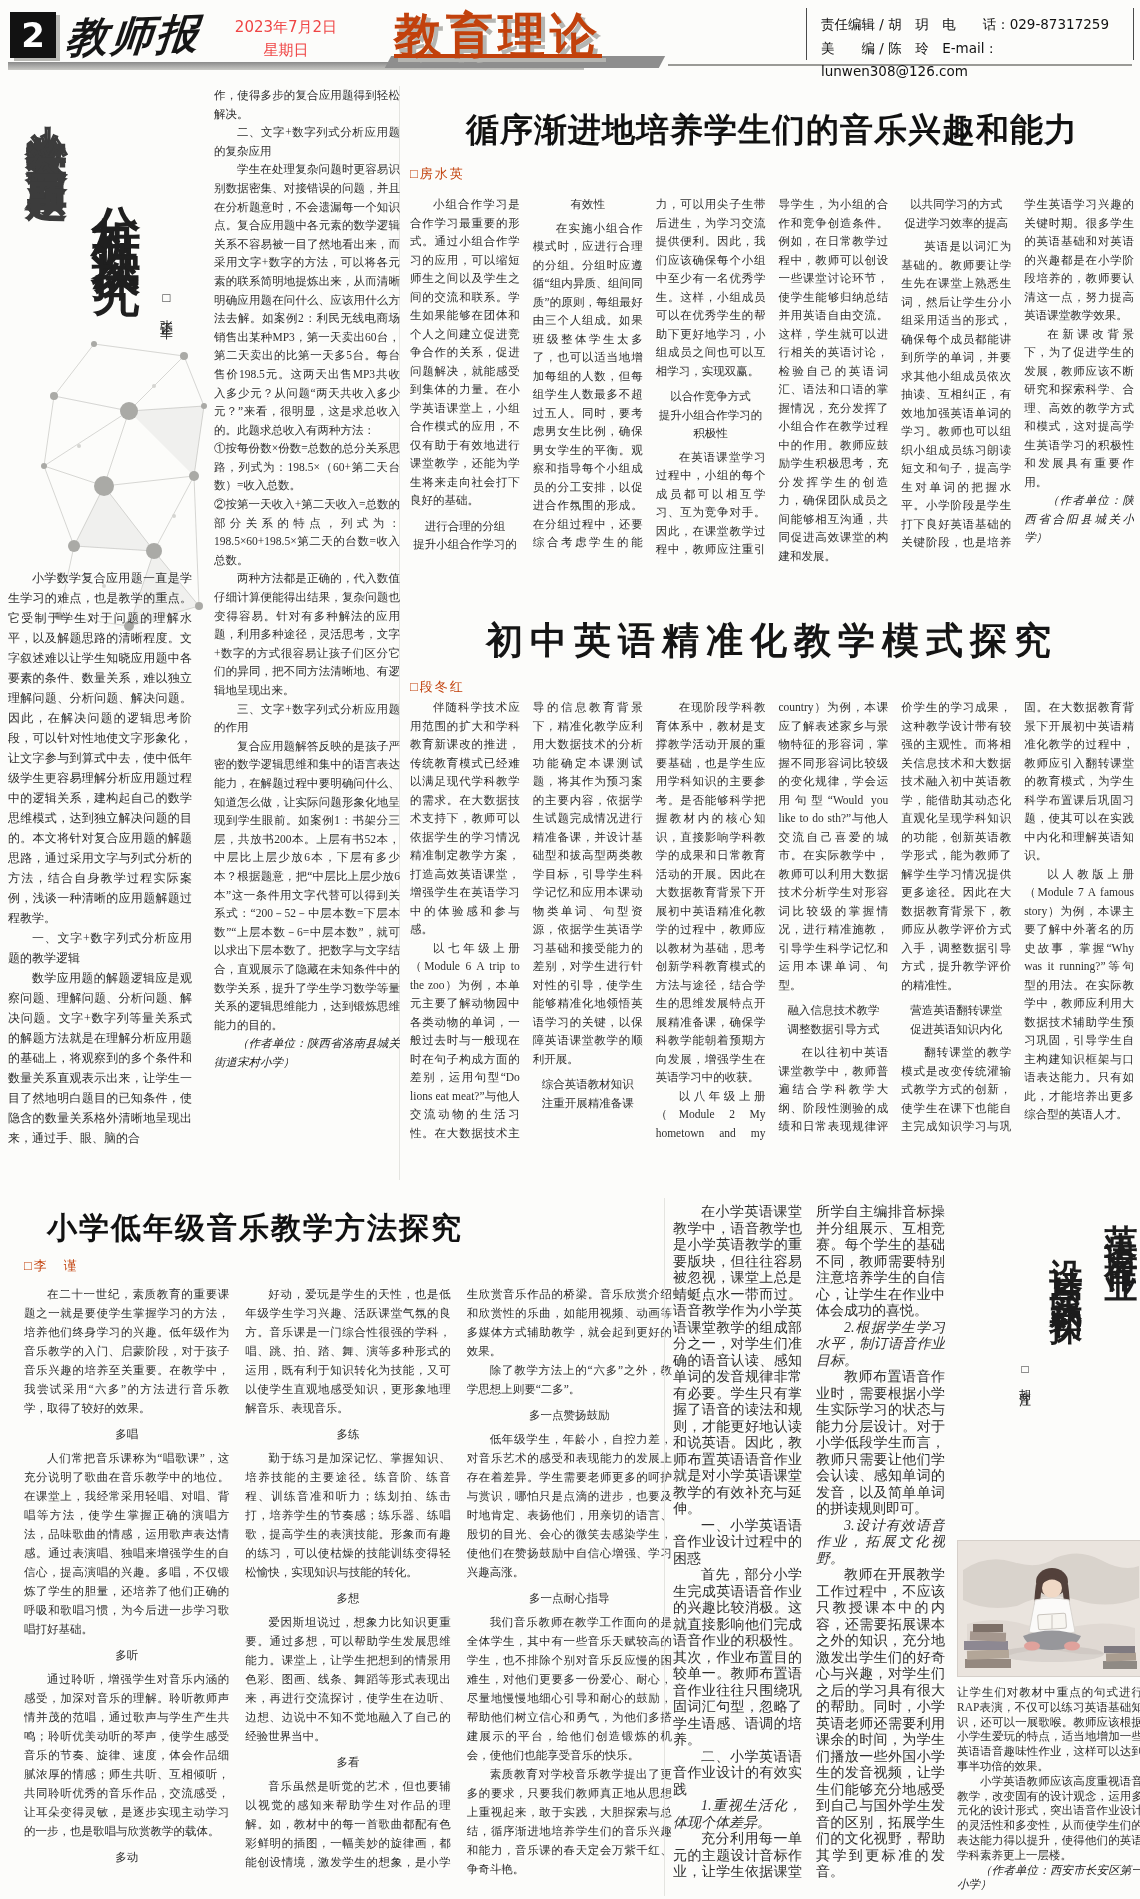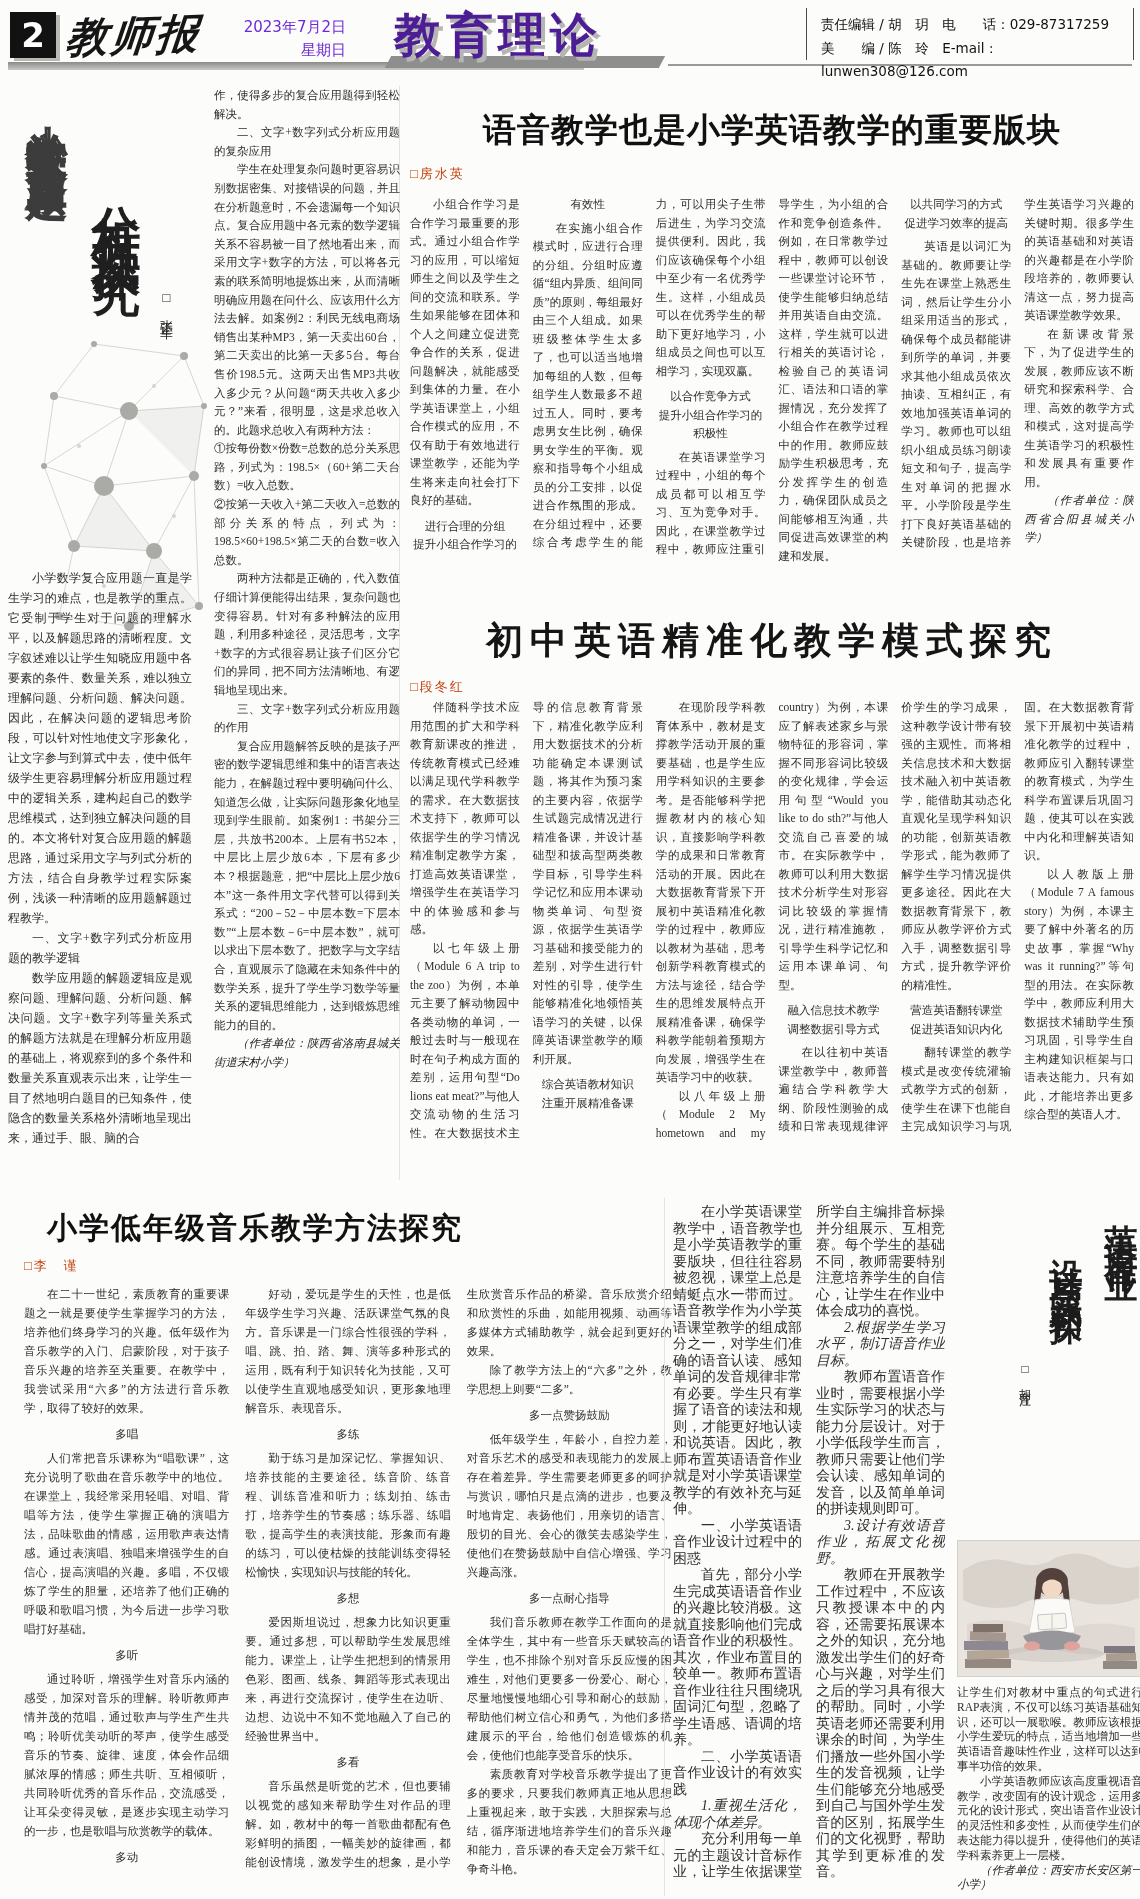--- a/index.html
+++ b/index.html
@@ -5,26 +5,26 @@
   html,body{margin:0;padding:0;background:#e8e8e4;}
   #page{position:relative;width:1140px;height:1899px;background:#fcfcfa;margin:0 auto;
         font-family:"Liberation Serif","DejaVu Serif",serif;color:#2d2d2d;overflow:hidden;}
   [data-name]{box-sizing:border-box;}
 
   
   .pnum{position:absolute;left:10px;top:12px;width:46px;height:46px;background:#121212;color:#fff;
         font:bold 34px/46px "DejaVu Sans",sans-serif;text-align:center;box-shadow:4px 3px 0 #b9b9b5;}
   .masthead{position:absolute;left:66px;top:8px;font-family:"DejaVu Serif",serif;font-style:italic;
         font-weight:bold;font-size:42px;color:#161616;transform:skewX(-7deg) rotate(-2deg);letter-spacing:3px;}
-  .dateblk{position:absolute;left:226px;top:16px;width:120px;text-align:right;font-size:15px;
-        line-height:1.5;color:#6d28d9;font-family:"DejaVu Sans",sans-serif;}
+  .dateblk{position:absolute;left:226px;top:16px;width:120px;text-align:center;font-size:15px;
+        line-height:1.5;color:#ef4444;font-family:"DejaVu Sans",sans-serif;}
   .hbar{position:absolute;left:8px;top:62px;width:576px;height:8px;background:linear-gradient(#8a8a8a,#c9c9c5);}
   .skewbar{position:absolute;left:388px;top:56px;width:274px;height:12px;background:#8e8e8e;transform:skewX(-28deg);}
   .section-big{position:absolute;left:394px;top:4px;font-family:"DejaVu Sans",sans-serif;font-weight:900;
-        font-size:47px;letter-spacing:5px;color:#4c1d95;text-shadow:4px 4px 0 #b5b5b1;}
+        font-size:47px;letter-spacing:5px;color:#c2410c;text-shadow:4px 4px 0 #b5b5b1;text-decoration:underline;}
   .thinrule{position:absolute;left:668px;top:64px;width:464px;height:2px;background:#9a9a96;}
   .editorbox{position:absolute;left:806px;top:8px;width:328px;height:52px;border-left:1px solid #4a4a4a;
         border-right:1px solid #4a4a4a;padding:5px 0 0 14px;font-size:13.5px;line-height:1.75;color:#111;
         font-family:"DejaVu Sans",sans-serif;}
 
   
   .bodytxt{text-align:justify;color:#2e2e2e;overflow:hidden;}
   .bodytxt p,.bodytxt h4{margin:0;font-weight:normal;font-size:inherit;}
   .blk-p{text-indent:2em;}
   .blk-pc{text-indent:0;}
@@ -154,21 +154,21 @@
         <p class="blk-pc" data-name="body-paragraph">①按每份数×份数=总数的总分关系思路，列式为：198.5×（60+第二天台数）=收入总数。</p>
         <p class="blk-pc" data-name="body-paragraph">②按第一天收入+第二天收入=总数的部分关系的特点，列式为：198.5×60+198.5×第二天的台数=收入总数。</p>
         <p class="blk-p" data-name="body-paragraph">两种方法都是正确的，代入数值仔细计算便能得出结果，复杂问题也变得容易。针对有多种解法的应用题，利用多种途径，灵活思考，文字+数字的方式很容易让孩子们区分它们的异同，把不同方法清晰地、有逻辑地呈现出来。</p>
         <p class="blk-b" data-name="section-heading">三、文字+数字列式分析应用题的作用</p>
         <p class="blk-p" data-name="body-paragraph">复合应用题解答反映的是孩子严密的数学逻辑思维和集中的语言表达能力，在解题过程中要明确问什么、知道怎么做，让实际问题形象化地呈现到学生眼前。如案例1：书架分三层，共放书200本。上层有书52本，中层比上层少放6本，下层有多少本？根据题意，把“中层比上层少放6本”这一条件用文字代替可以得到关系式：“200－52－中层本数=下层本数”“上层本数－6=中层本数”，就可以求出下层本数了。把数字与文字结合，直观展示了隐藏在未知条件中的数学关系，提升了学生学习数学等量关系的逻辑思维能力，达到锻炼思维能力的目的。</p>
         <p class="blk-a" data-name="author-affiliation">（作者单位：陕西省洛南县城关街道宋村小学）</p>
       </div>
   </section>
 
   <section class="art-top" data-name="article-english-class-effectiveness">
-    <h2 class="hl-sans" data-name="english-article-headline">语音教学也是小学英语教学的重要版块</h2>
+    <h2 class="hl-sans" data-name="english-article-headline">循序渐进地培养学生们的音乐兴趣和能力</h2>
     <div class="byline" data-name="english-article-author">□房水英</div>
     <div class="body6a bodytxt" data-name="english-article-body">
         <p class="blk-p" data-name="body-paragraph">小组合作学习是合作学习最重要的形式。通过小组合作学习的应用，可以缩短师生之间以及学生之间的交流和联系。学生如果能够在团体和个人之间建立促进竞争合作的关系，促进问题解决，就能感受到集体的力量。在小学英语课堂上，小组合作模式的应用，不仅有助于有效地进行课堂教学，还能为学生将来走向社会打下良好的基础。</p>
         <h4 class="blk-h" data-name="subhead">进行合理的分组
 提升小组合作学习的有效性</h4>
         <p class="blk-p" data-name="body-paragraph">在实施小组合作模式时，应进行合理的分组。分组时应遵循“组内异质、组间同质”的原则，每组最好由三个人组成。如果班级整体学生太多了，也可以适当地增加每组的人数，但每组学生人数最多不超过五人。同时，要考虑男女生比例，确保男女学生的平衡。观察和指导每个小组成员的分工安排，以促进合作氛围的形成。在分组过程中，还要综合考虑学生的能力，可以用尖子生带后进生，为学习交流提供便利。因此，我们应该确保每个小组中至少有一名优秀学生。这样，小组成员可以在优秀学生的帮助下更好地学习，小组成员之间也可以互相学习，实现双赢。</p>
         <h4 class="blk-h" data-name="subhead">以合作竞争方式
 提升小组合作学习的积极性</h4>
         <p class="blk-p" data-name="body-paragraph">在英语课堂学习过程中，小组的每个成员都可以相互学习、互为竞争对手。因此，在课堂教学过程中，教师应注重引导学生，为小组的合作和竞争创造条件。例如，在日常教学过程中，教师可以创设一些课堂讨论环节，使学生能够归纳总结并用英语自由交流。这样，学生就可以进行相关的英语讨论，检验自己的英语词汇、语法和口语的掌握情况，充分发挥了小组合作在教学过程中的作用。教师应鼓励学生积极思考，充分发挥学生的创造力，确保团队成员之间能够相互沟通，共同促进高效课堂的构建和发展。</p>
         <h4 class="blk-h" data-name="subhead">以共同学习的方式

